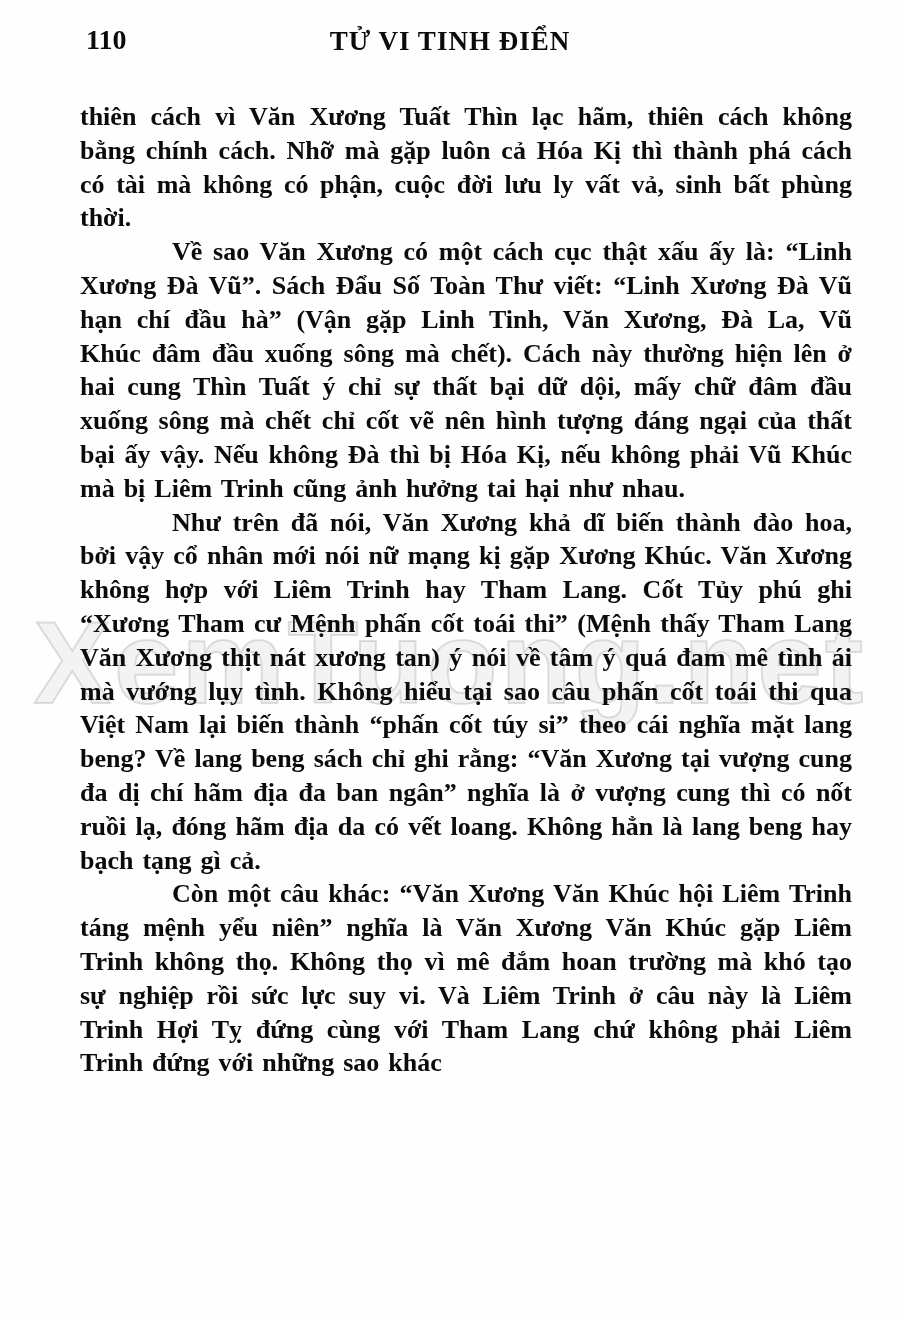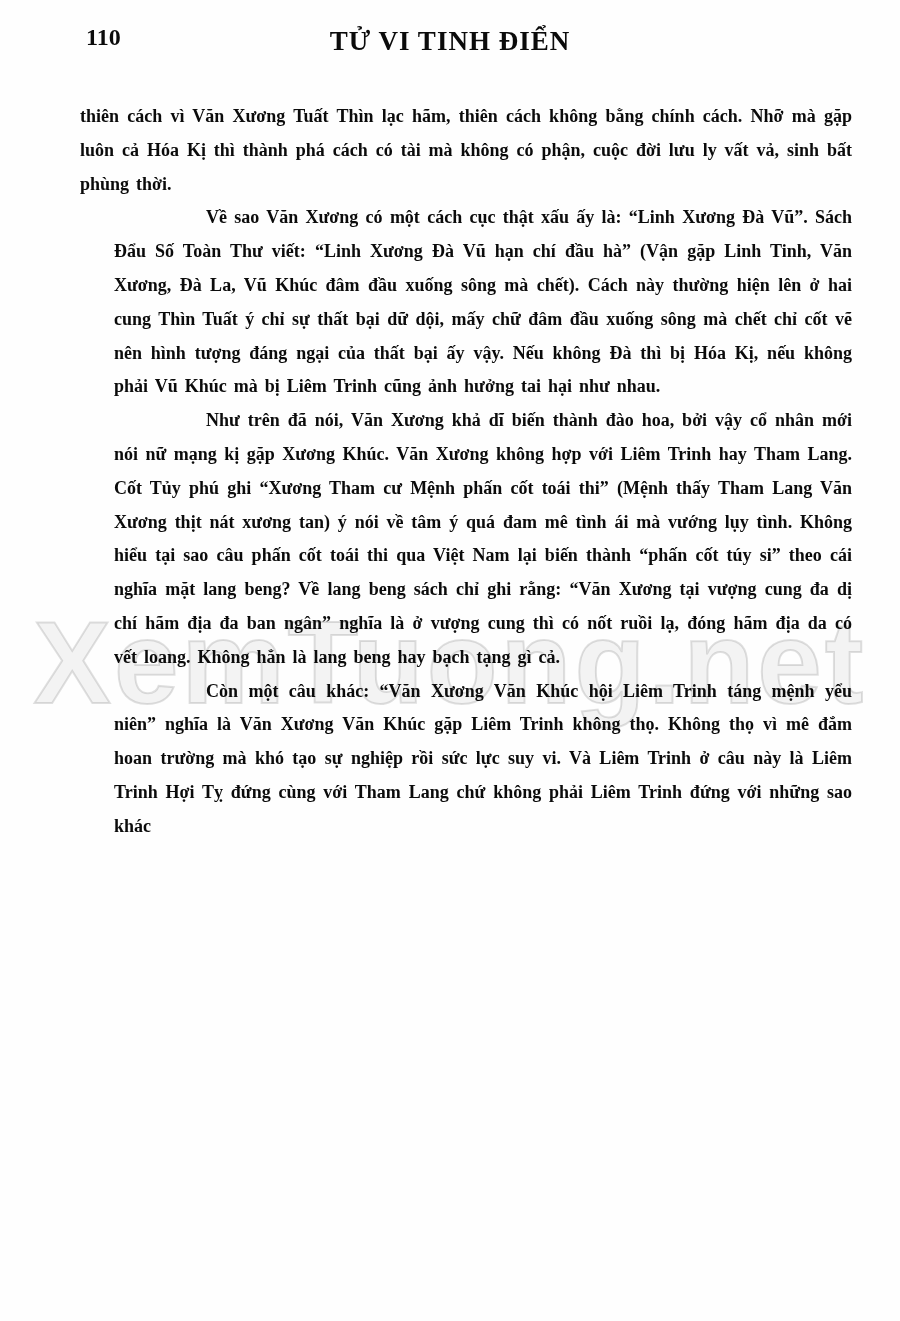--- a/index.html
+++ b/index.html
@@ -13,49 +13,49 @@
     height: 1321px;
     background: #fefefe;
     overflow: hidden;
     font-family: "Liberation Serif", serif;
     color: #0b0b0b;
   }
   .page-number {
     position: absolute;
     top: 24px;
     left: 86px;
-    font-size: 24px;
+    font-size: 28px;
     font-weight: 700;
     z-index: 2;
   }
   .header-title {
     position: absolute;
     top: 26px;
     left: 0;
     width: 100%;
     text-align: center;
     font-size: 27px;
     font-weight: 700;
     letter-spacing: 1px;
     z-index: 2;
   }
   .body-text {
     position: absolute;
     top: 100px;
     left: 80px;
     width: 772px;
-    font-size: 18px;
+    font-size: 26px;
     line-height: 33.8px;
     font-weight: 700;
     text-align: justify;
     word-spacing: 2.5px;
     z-index: 1;
   }
   .para { margin: 0; }
-  .para.indent { text-indent: 92px; margin-left: 34px; }
+  .para.indent { text-indent: 92px; }
   .watermark {
     position: absolute;
     top: 596px;
     left: 50%;
     transform: translateX(-50%);
     font-family: "Liberation Sans", sans-serif;
     font-size: 116px;
     font-weight: 700;
     letter-spacing: 3px;
     white-space: nowrap;

